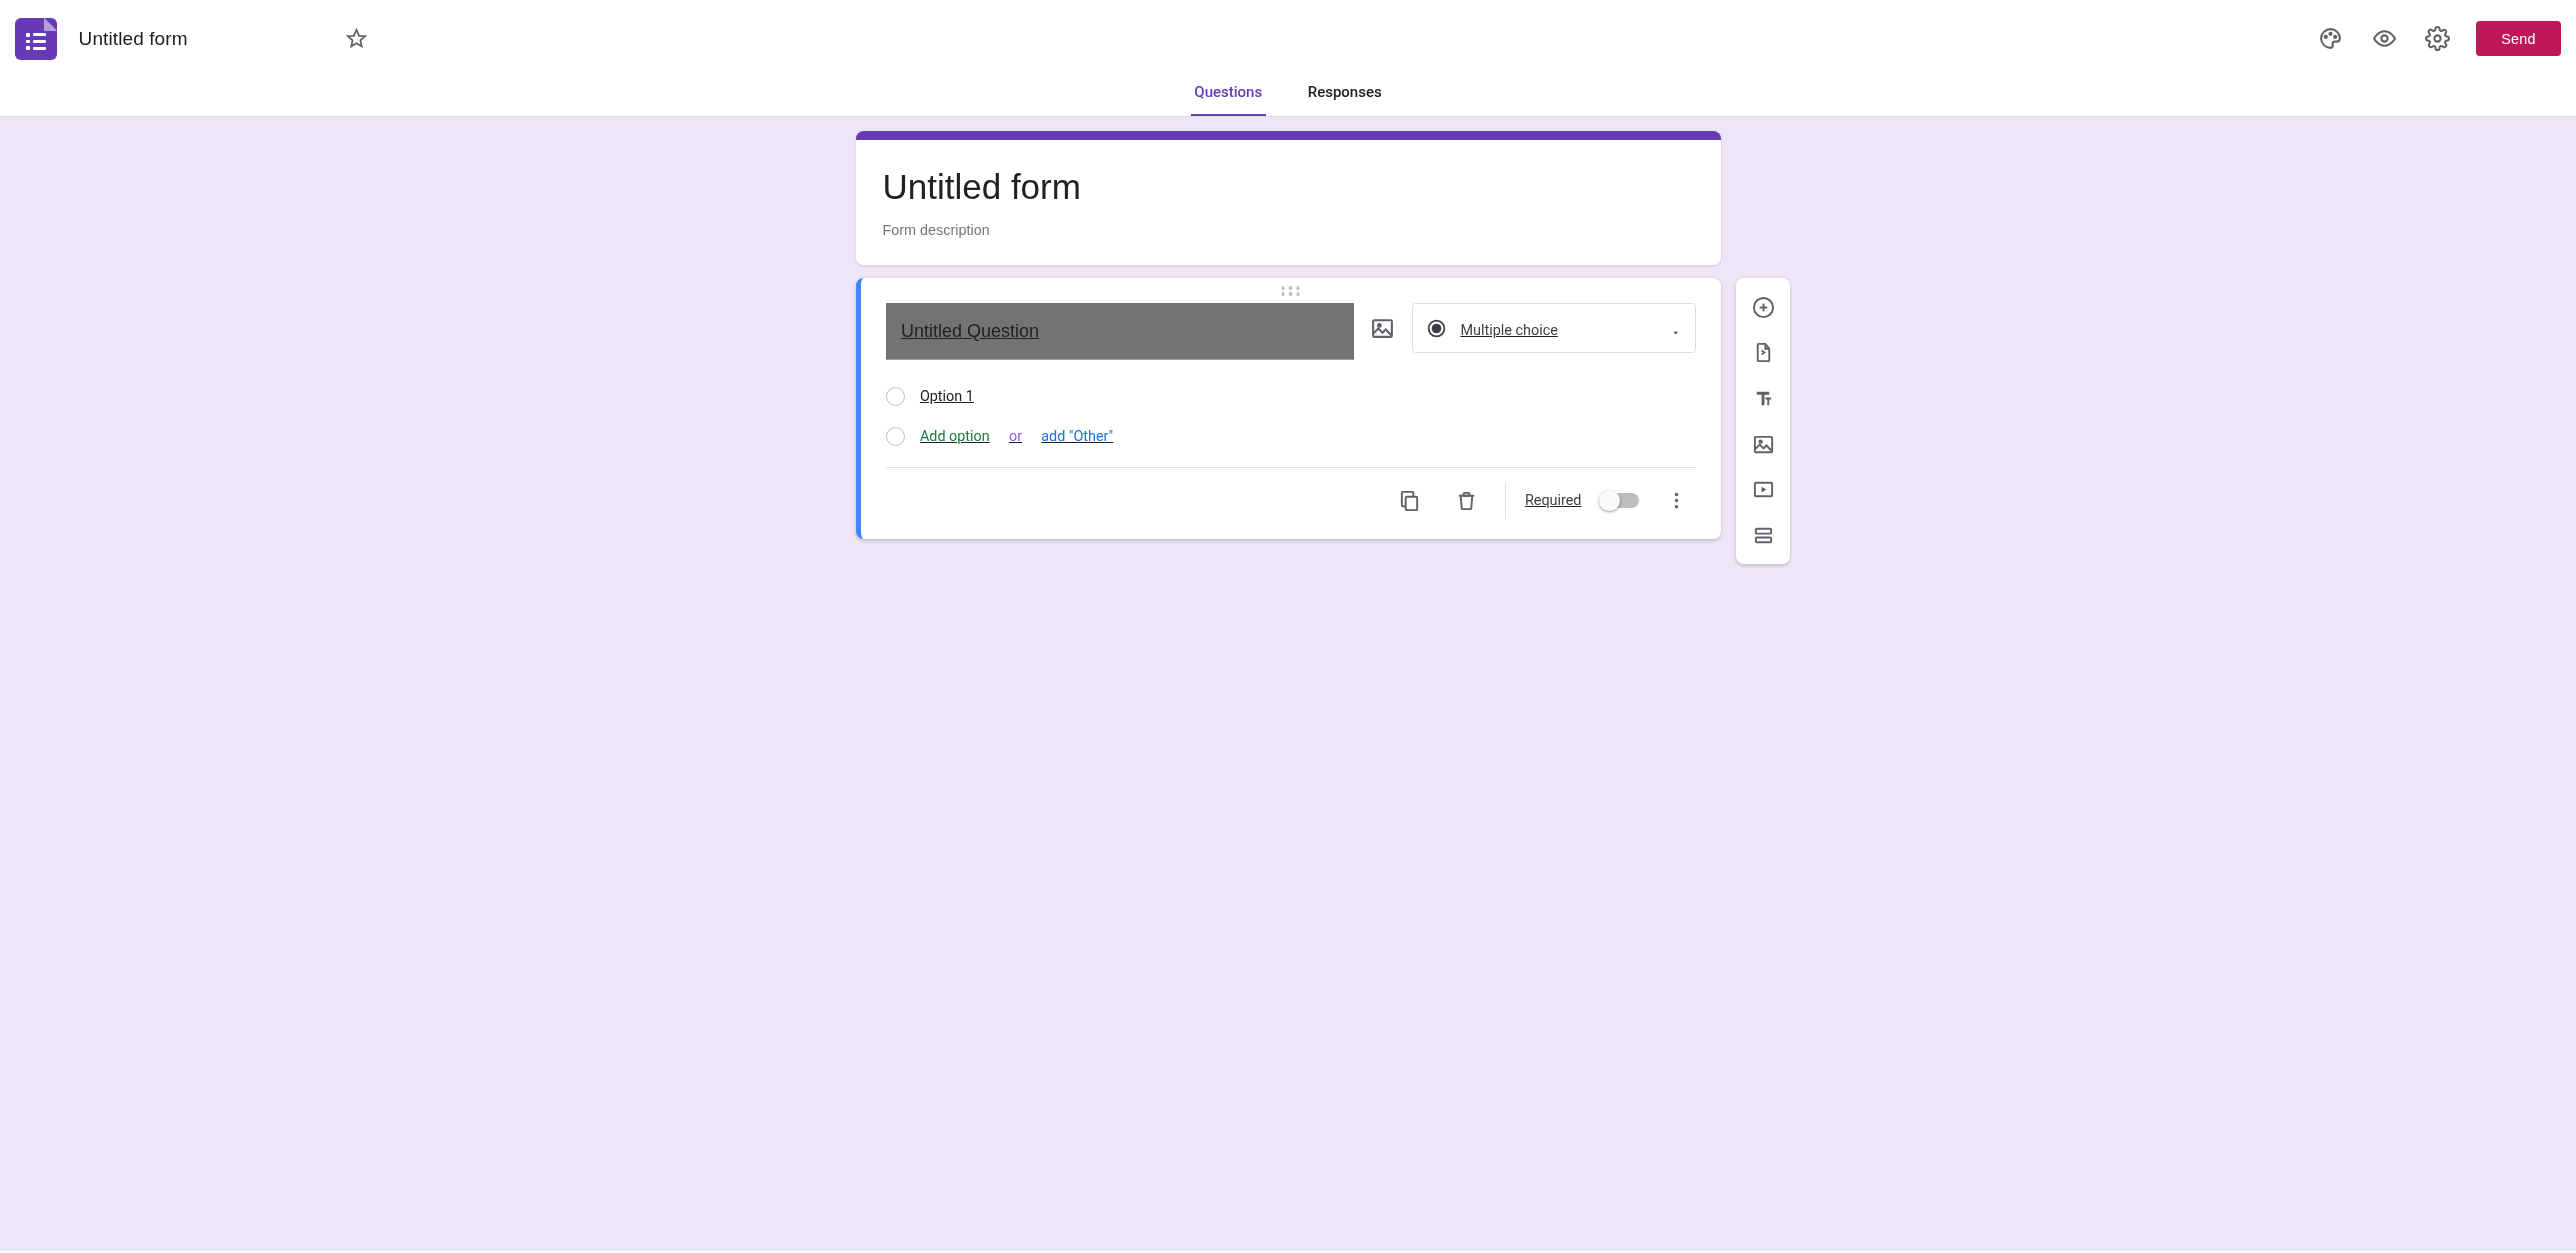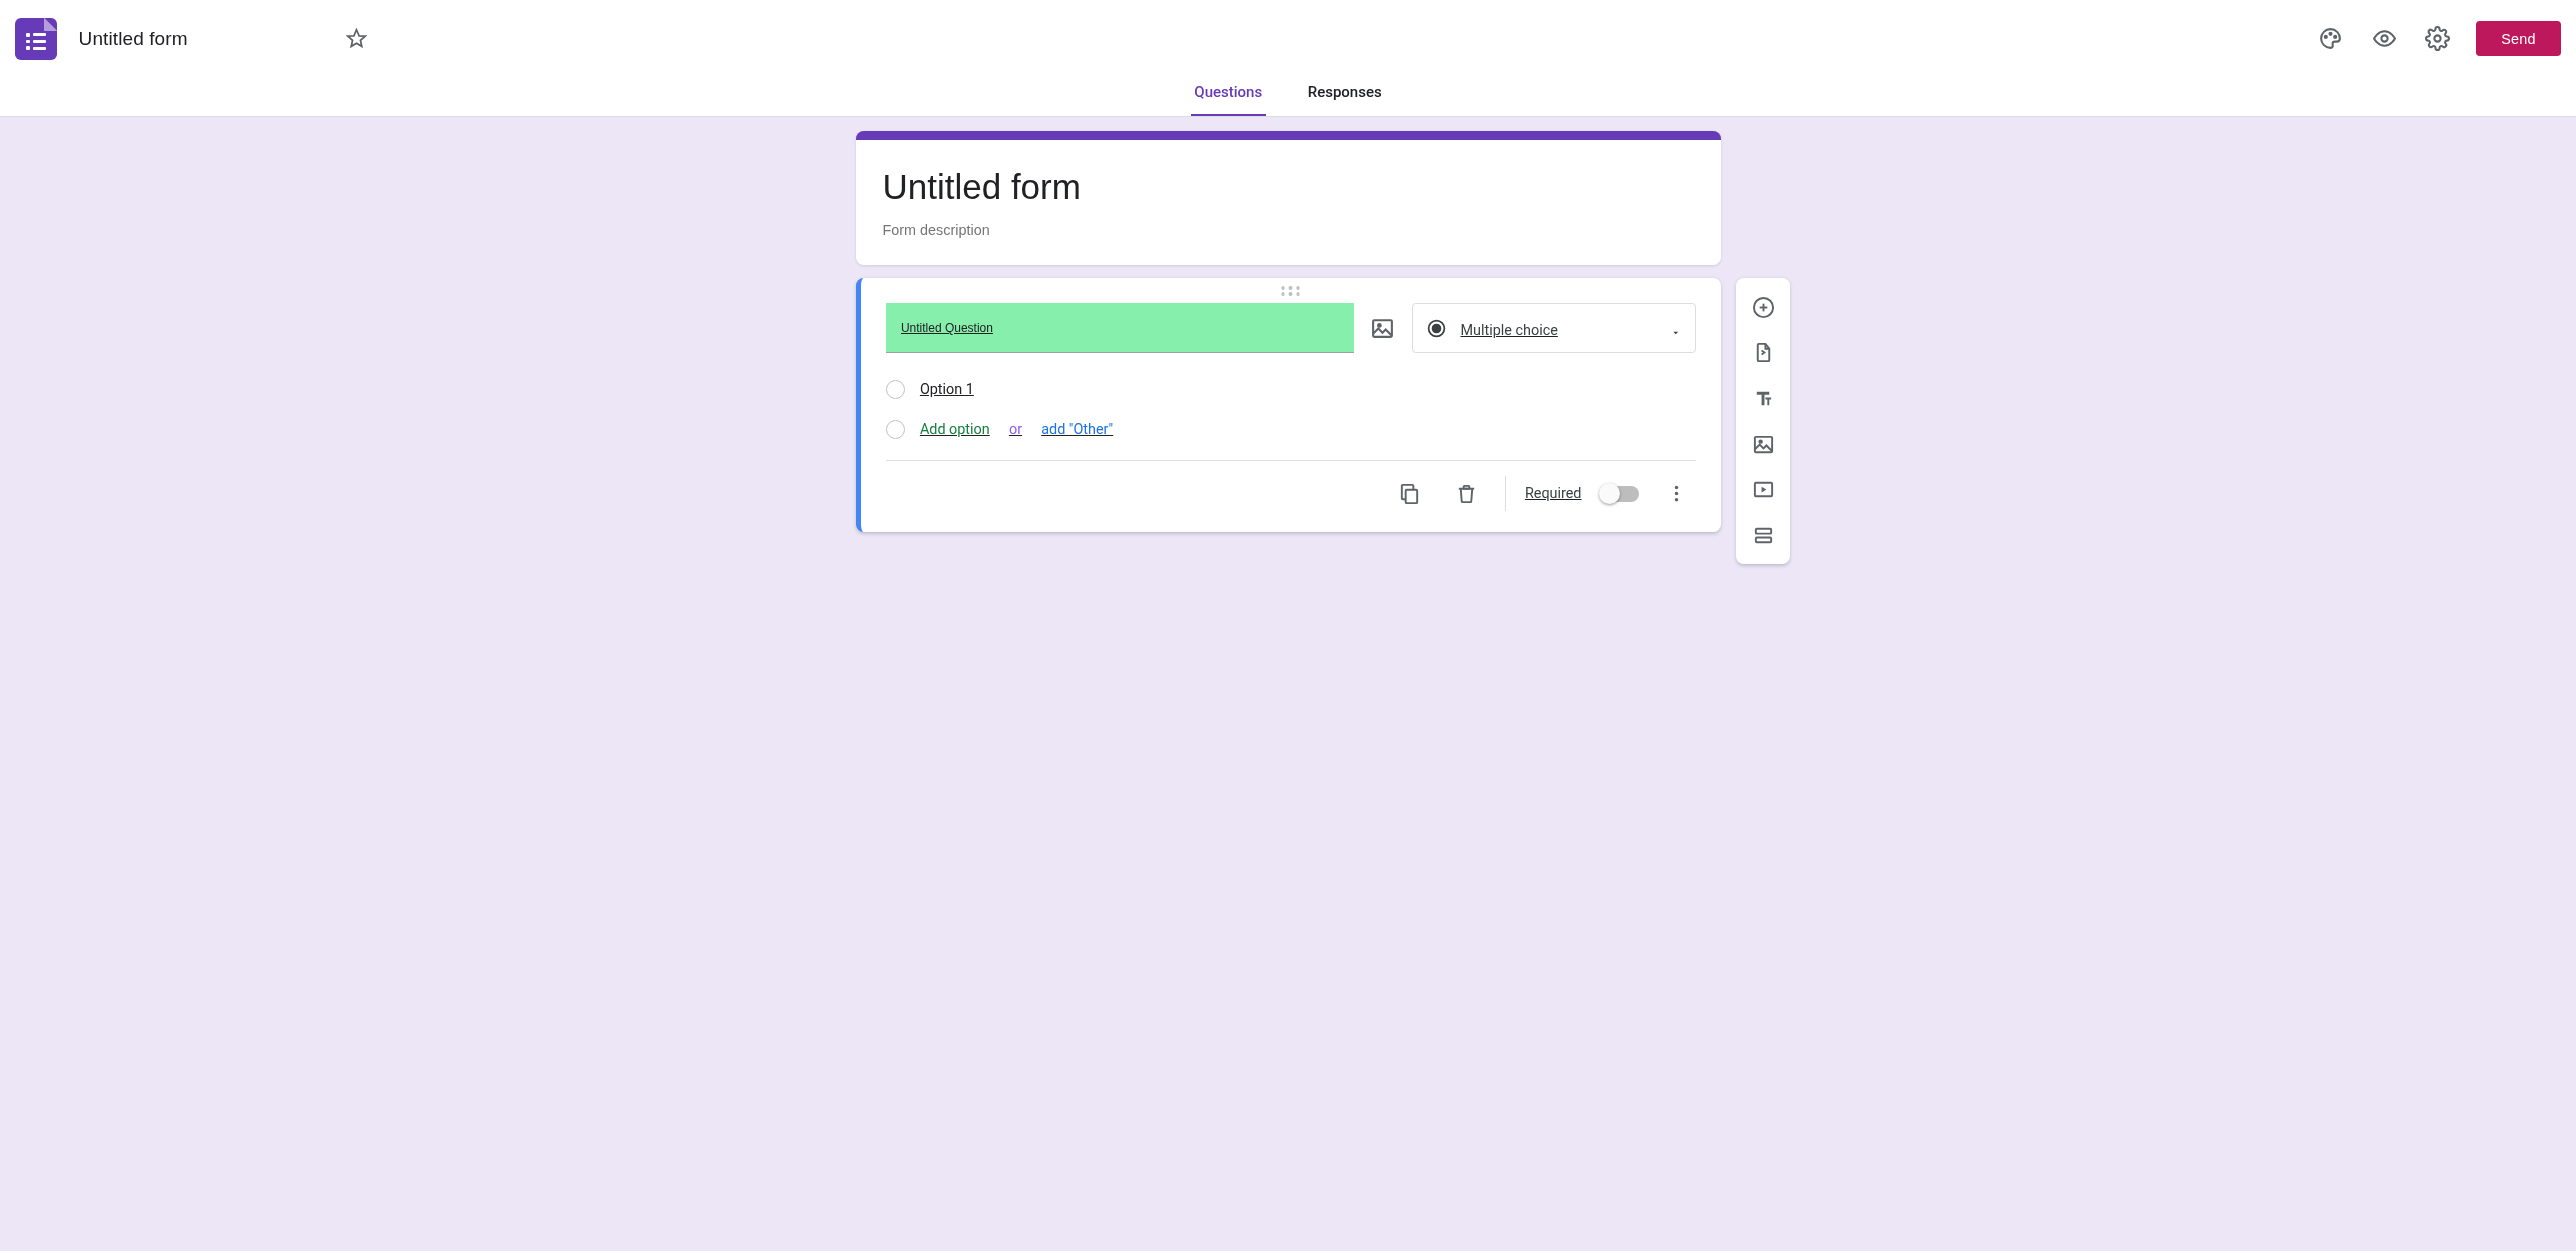--- a/index.html
+++ b/index.html
@@ -156,24 +156,24 @@
   .drag-dots {
     position:absolute; top:7.7px; left:50%; transform:translateX(-50%);
     display:grid; grid-template-columns:repeat(3,3.8px); grid-gap:1.9px 3.8px;
     cursor: grab;
   }
   .drag-dots span { width:3.8px;height:3.8px;background:#bdc1c6;border-radius:50%;}
   
   .q-row1 { display:flex; align-items:flex-start; gap:15.4px; }
   .q-title-input {
     flex: 1;
-    background:#86efac;
+    background:#737373;
     border:none;
     border-bottom:1px solid #9aa0a6;
-    font-size:12px;
+    font-size:18px;
     padding: 17.3px 15.4px;
     outline:none;
     color:#202124;
   }
   .q-image-btn {
     width:27px;height:27px; margin-top:11.5px;
     display:flex;align-items:center;justify-content:center;
     cursor:pointer; color:#5f6368;
   }
   .q-type {

